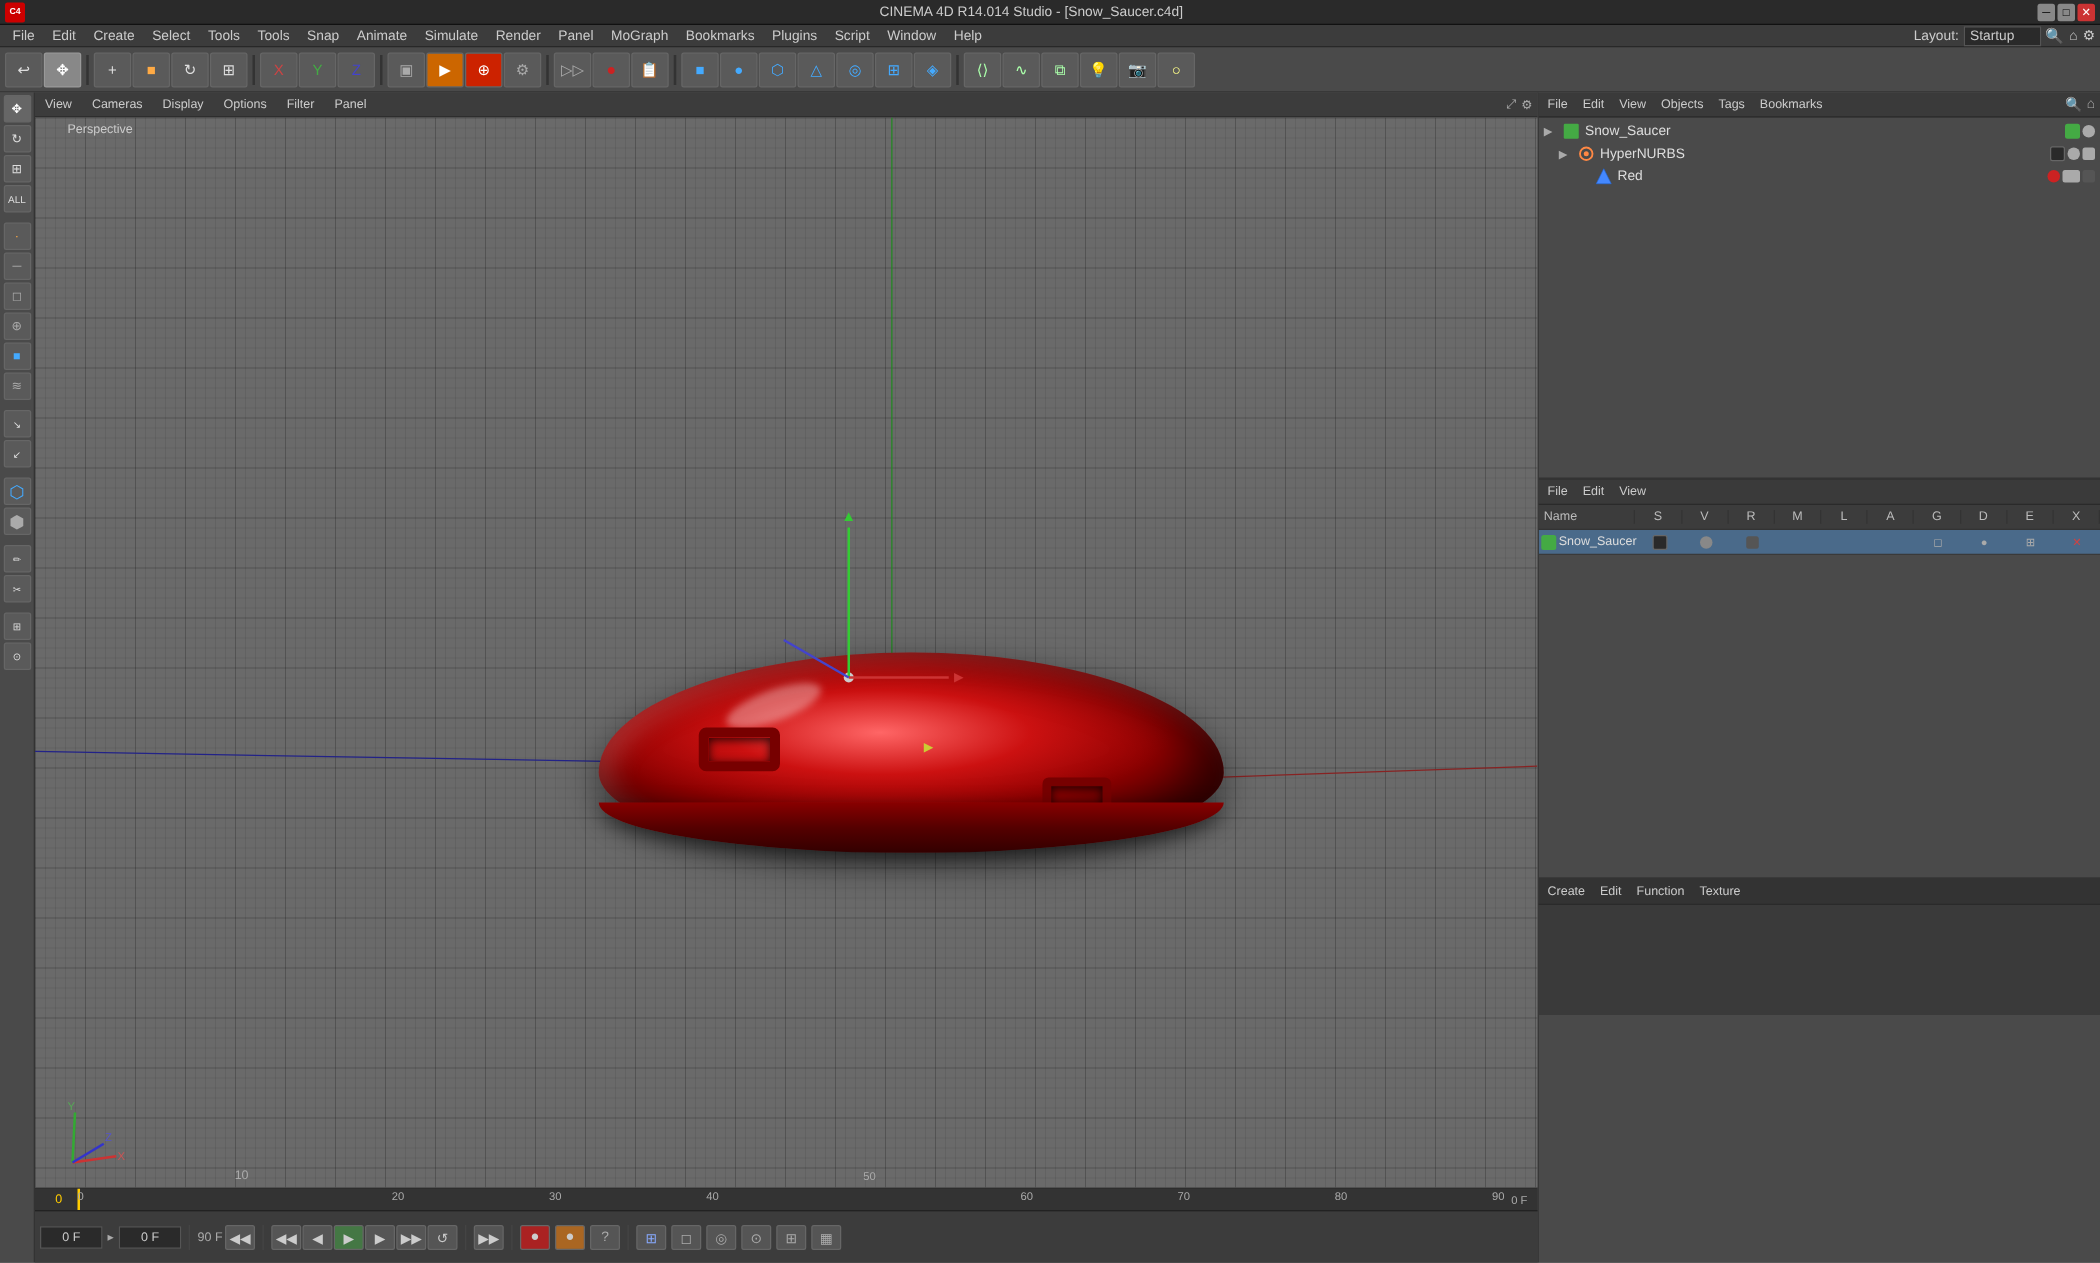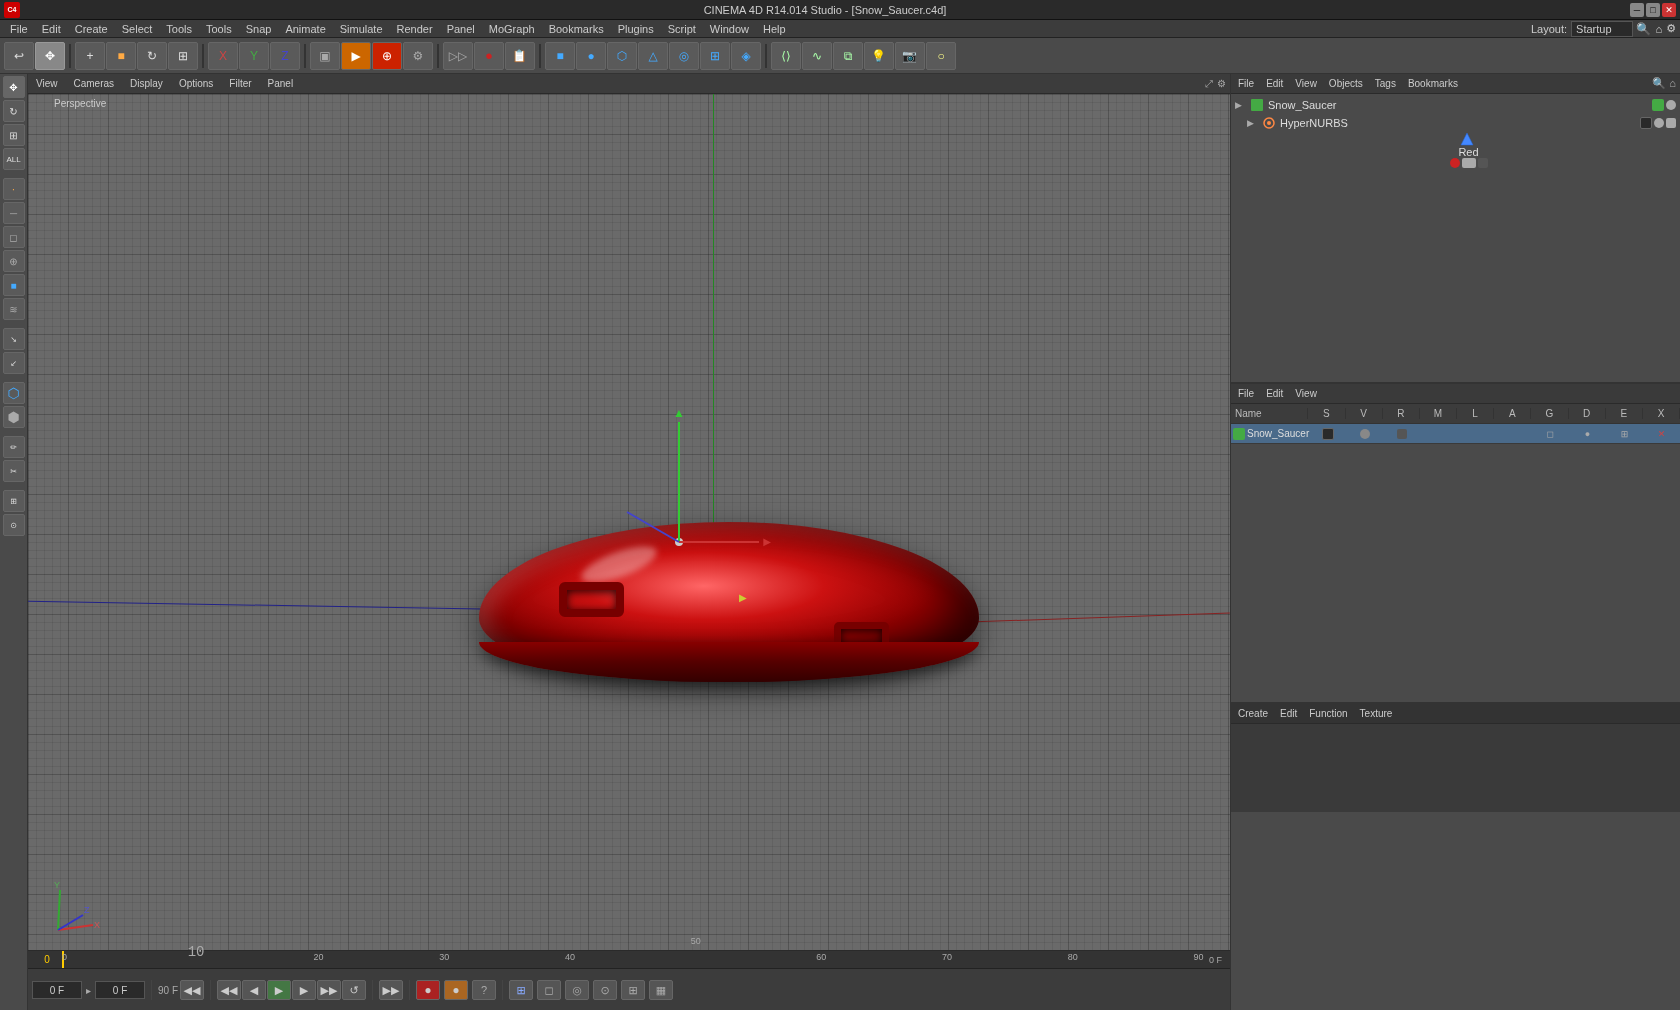--- a/index.html
+++ b/index.html
@@ -424,21 +424,21 @@
       </div>
     </div>
 
     <div id="timeline-area">
       <div id="timeline-ruler">
         <div style="color:#ffcc00;font-size:10px;width:30px;text-align:center;">0</div>
         <div class="timeline-tick-container">
 
           <div class="tl-marker" style="left:0;"></div>
           <div style="position:absolute;left:0%;bottom:6px;color:#aaa;font-size:9px;">0</div>
-          <div style="position:absolute;left:11%;bottom:8px;color:#aaa;font-size:14px;font-family:Liberation Mono, monospace;">10</div>
+          <div style="position:absolute;left:11%;bottom:22px;color:#aaa;font-size:10px;">10</div>
           <div style="position:absolute;left:22%;bottom:6px;color:#aaa;font-size:9px;">20</div>
           <div style="position:absolute;left:33%;bottom:6px;color:#aaa;font-size:9px;">30</div>
           <div style="position:absolute;left:44%;bottom:6px;color:#aaa;font-size:9px;">40</div>
           <div style="position:absolute;left:55%;bottom:22px;color:#aaa;font-size:9px;">50</div>
           <div style="position:absolute;left:66%;bottom:6px;color:#aaa;font-size:9px;">60</div>
           <div style="position:absolute;left:77%;bottom:6px;color:#aaa;font-size:9px;">70</div>
           <div style="position:absolute;left:88%;bottom:6px;color:#aaa;font-size:9px;">80</div>
           <div style="position:absolute;left:99%;bottom:6px;color:#aaa;font-size:9px;">90</div>
         </div>
         <div style="color:#aaa;font-size:9px;padding:0 4px;">0 F</div>
@@ -519,21 +519,21 @@
             </svg>
           </div>
           <div class="obj-name">HyperNURBS</div>
           <div class="obj-status">
             <div style="width:12px;height:12px;background:#2a2a2a;border:1px solid #666;border-radius:2px;"></div>
             <div style="width:10px;height:10px;background:#aaa;border-radius:50%;"></div>
             <div style="width:10px;height:10px;background:#aaa;border-radius:2px;"></div>
           </div>
         </div>
 
-        <div class="obj-row" style="padding-left:28px;flex-direction:column;">
+        <div class="obj-row" style="padding-left:28px;">
           <div class="obj-expand" style="width:14px;"></div>
           <div class="obj-type-icon">
             <svg width="14" height="14">
               <polygon points="7,1 13,13 1,13" fill="#4488ff" stroke="#2266dd" stroke-width="0.5"></polygon>
             </svg>
           </div>
           <div class="obj-name">Red</div>
           <div class="obj-status">
             <div style="width:10px;height:10px;background:#cc2222;border-radius:50%;"></div>
             <div style="width:14px;height:10px;background:#aaa;border-radius:2px;"></div>

